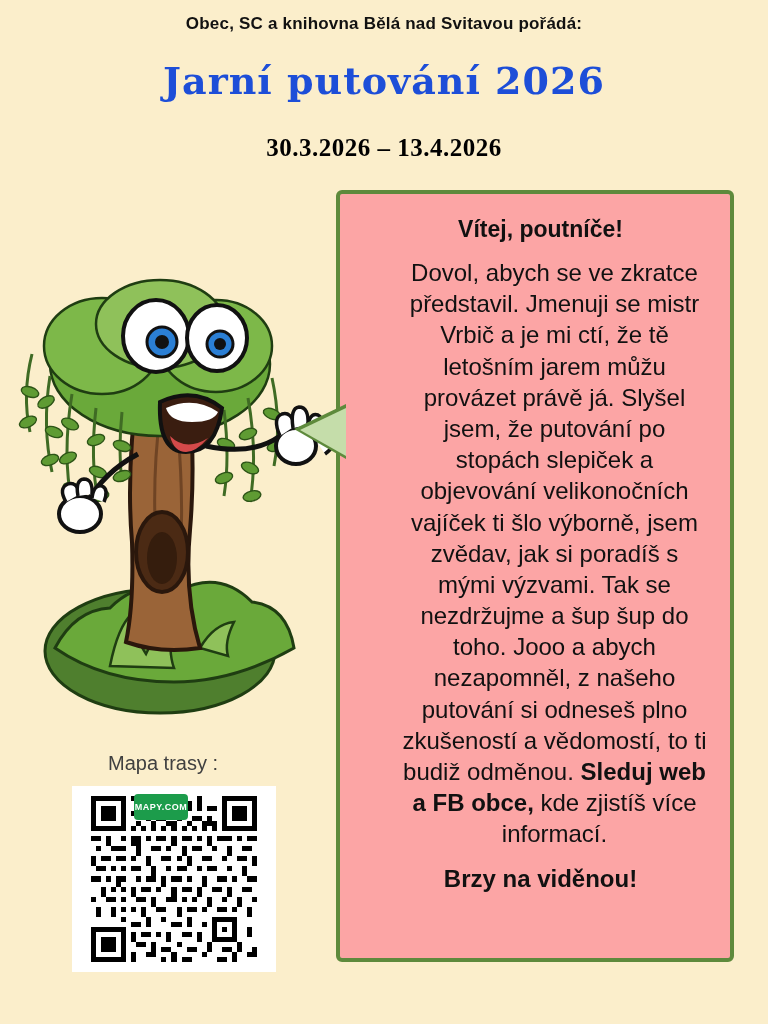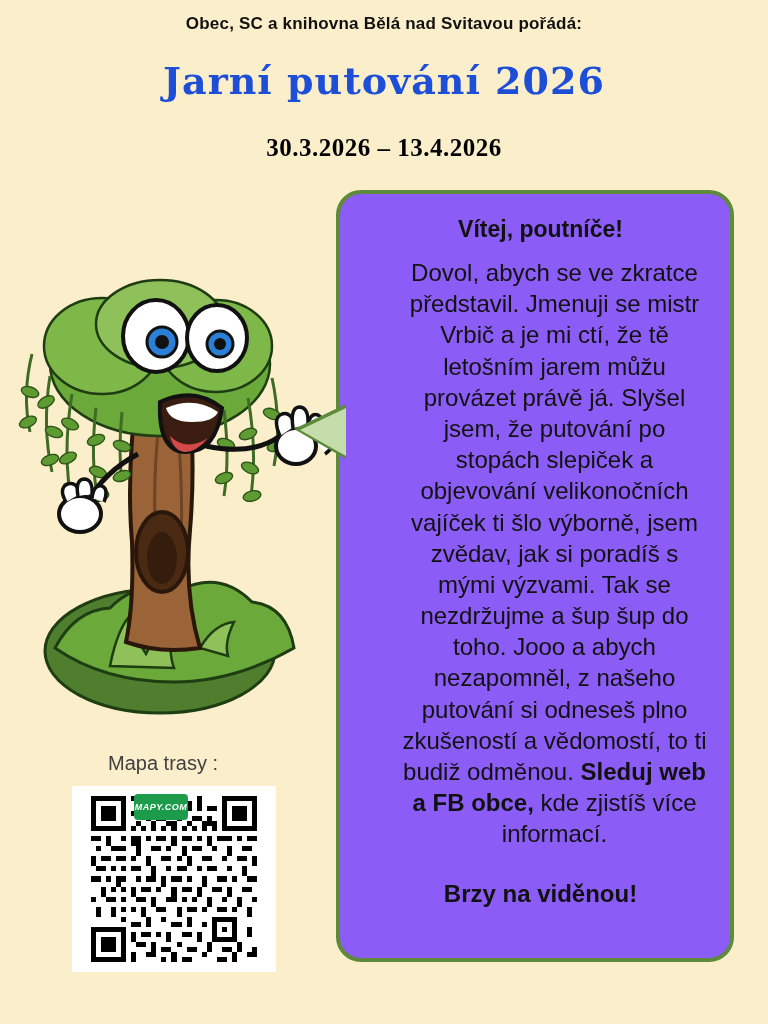--- a/index.html
+++ b/index.html
@@ -62,23 +62,23 @@
     letter-spacing: .5px;
   }
 
   
   .bubble {
     position: absolute;
     left: 336px;
     top: 190px;
     width: 398px;
     height: 772px;
-    background: #8b5cf6;
+    background: #fca5a5;
     border: 4px solid #5e8a3c;
-    border-radius: 25px;
+    border-radius: 6px;
     box-sizing: border-box;
     padding: 16px 22px 10px 33px;
     text-align: center;
   }
   .bubble-tail {
     position: absolute;
     left: 300px;
     top: 408px;
     width: 0;
     height: 0;
@@ -111,21 +111,21 @@
     color: #111;
     margin-left: 28px;
   }
   .bubble-body .bold {
     font-weight: bold;
   }
   .bubble-closing {
     font-size: 24px;
     font-weight: bold;
     color: #111;
-    margin-top: 30px;
+    margin-top: 15px;
   }
 
   
   .tree-wrap {
     position: absolute;
     left: 10px;
     top: 196px;
     width: 330px;
     height: 520px;
   }
@@ -164,21 +164,20 @@
     background: #1c9c4b;
     border-radius: 4px;
     color: #fff;
     font-size: 9px;
     font-weight: bold;
     letter-spacing: .5px;
     display: flex;
     align-items: center;
     justify-content: center;
     z-index: 5;
-    font-style: italic;
   }
 
   .footer-note {
     position: absolute;
     left: 0;
     top: 982px;
     width: 768px;
     text-align: center;
     font-size: 15px;
     font-weight: bold;

